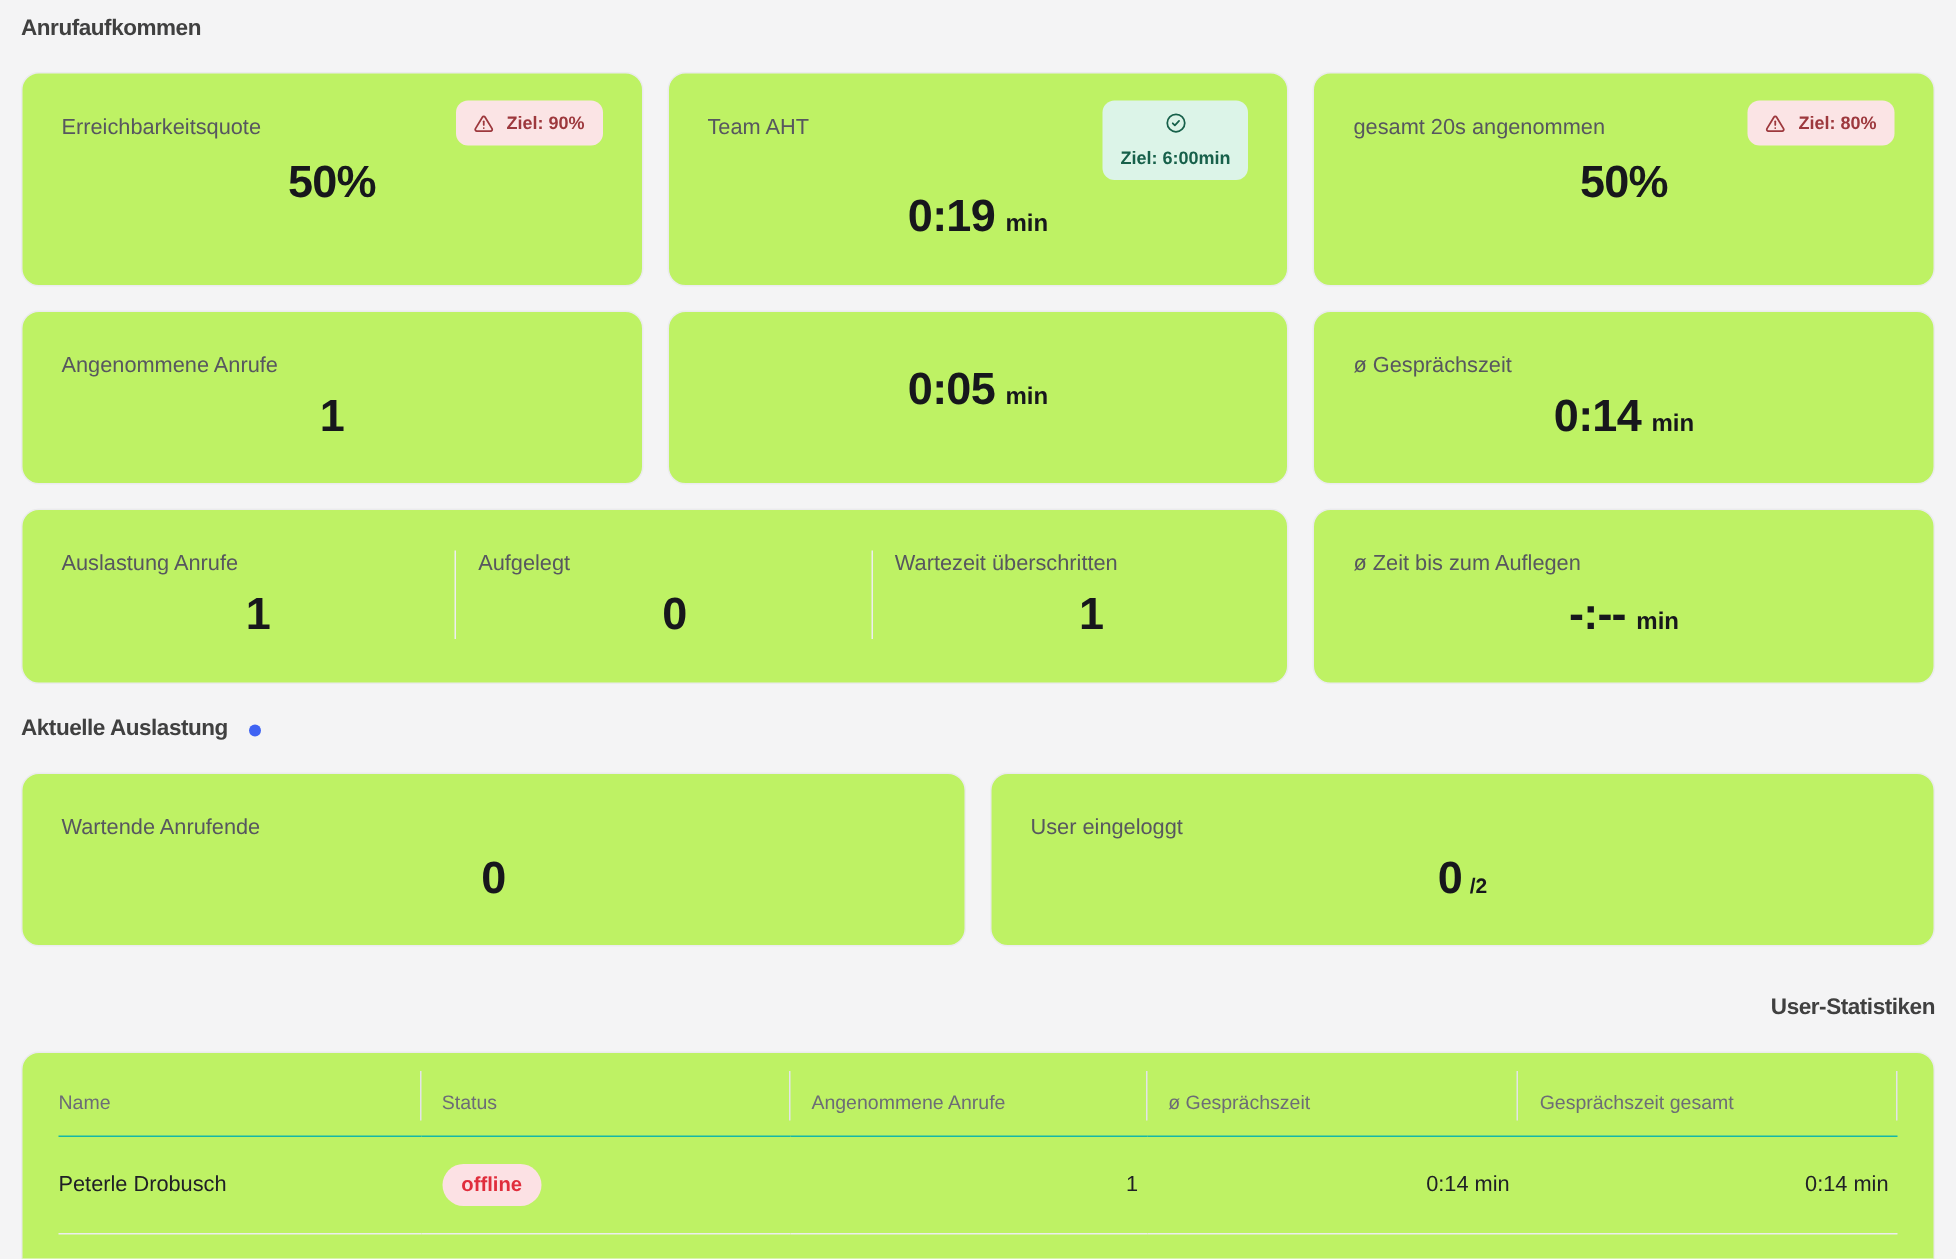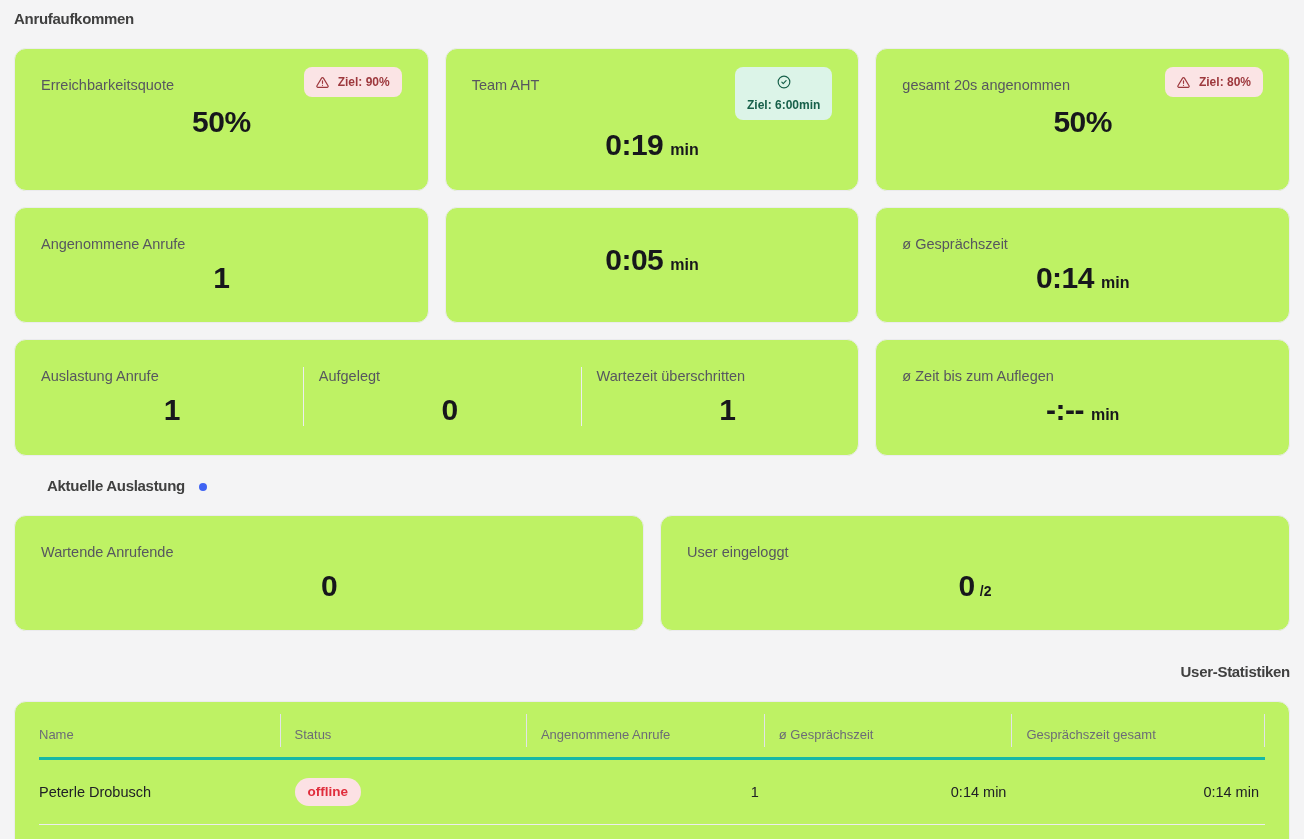--- a/index.html
+++ b/index.html
@@ -9,21 +9,21 @@
     background: #f4f4f5;
     font-family: "Liberation Sans", sans-serif;
     color: #1a1a1f;
   }
   .page { padding: 10px 14px 0; }
 
   .section-title {
     font-size: 15px; font-weight: 700; letter-spacing: -0.3px;
     color: #404040; margin: 0 0 21px 0; display: flex; align-items: center;
   }
-  .section-title.mt-lg { margin-top: 21px; margin-left: 33px; }
+  .section-title.mt-lg { margin-top: 21px; }
   .section-title.mt-xl { margin-top: 32px; justify-content: flex-end; }
   .live-dot {
     width: 8px; height: 8px; border-radius: 50%;
     background: #3f63f3; display: inline-block; margin-left: 14px; margin-top: 3px;
   }
 
   .grid { display: grid; grid-template-columns: repeat(3, 1fr); gap: 16px; margin-bottom: 16px; }
   .grid.g2 { grid-template-columns: repeat(2, 1fr); }
 
   .card {
@@ -56,21 +56,21 @@
   
   .card.triple { grid-column: span 2; display: flex; padding-left: 0; padding-right: 0; }
   .triple .stat { flex: 1; padding-left: 26px; }
   .triple .stat + .stat { border-left: 1px solid #ededf0; padding-left: 15px; }
 
   
   .card.table-card { padding: 0 24px; }
   table { width: 100%; border-collapse: collapse; table-layout: fixed; }
   th {
     text-align: left; font-weight: 400; color: #6c6c76; font-size: 13px;
-    padding: 25px 14px 15px; border-bottom: 3px solid #14b8a6; position: relative;
+    padding: 25px 14px 15px; border-bottom: 1px solid #14b8a6; position: relative;
   }
   th::after {
     content: ""; position: absolute; right: 0; top: 12px; bottom: 10px;
     width: 1px; background: #e3e3e8;
   }
   th:first-child, td:first-child { padding-left: 0; }
   td { font-size: 14.5px; color: #202026; padding: 18px 14px; }
   tbody tr + tr td { border-top: 1px solid #ececef; }
   td.num { text-align: right; padding-right: 6px; }
   tbody tr:last-child td { padding-bottom: 21px; }

